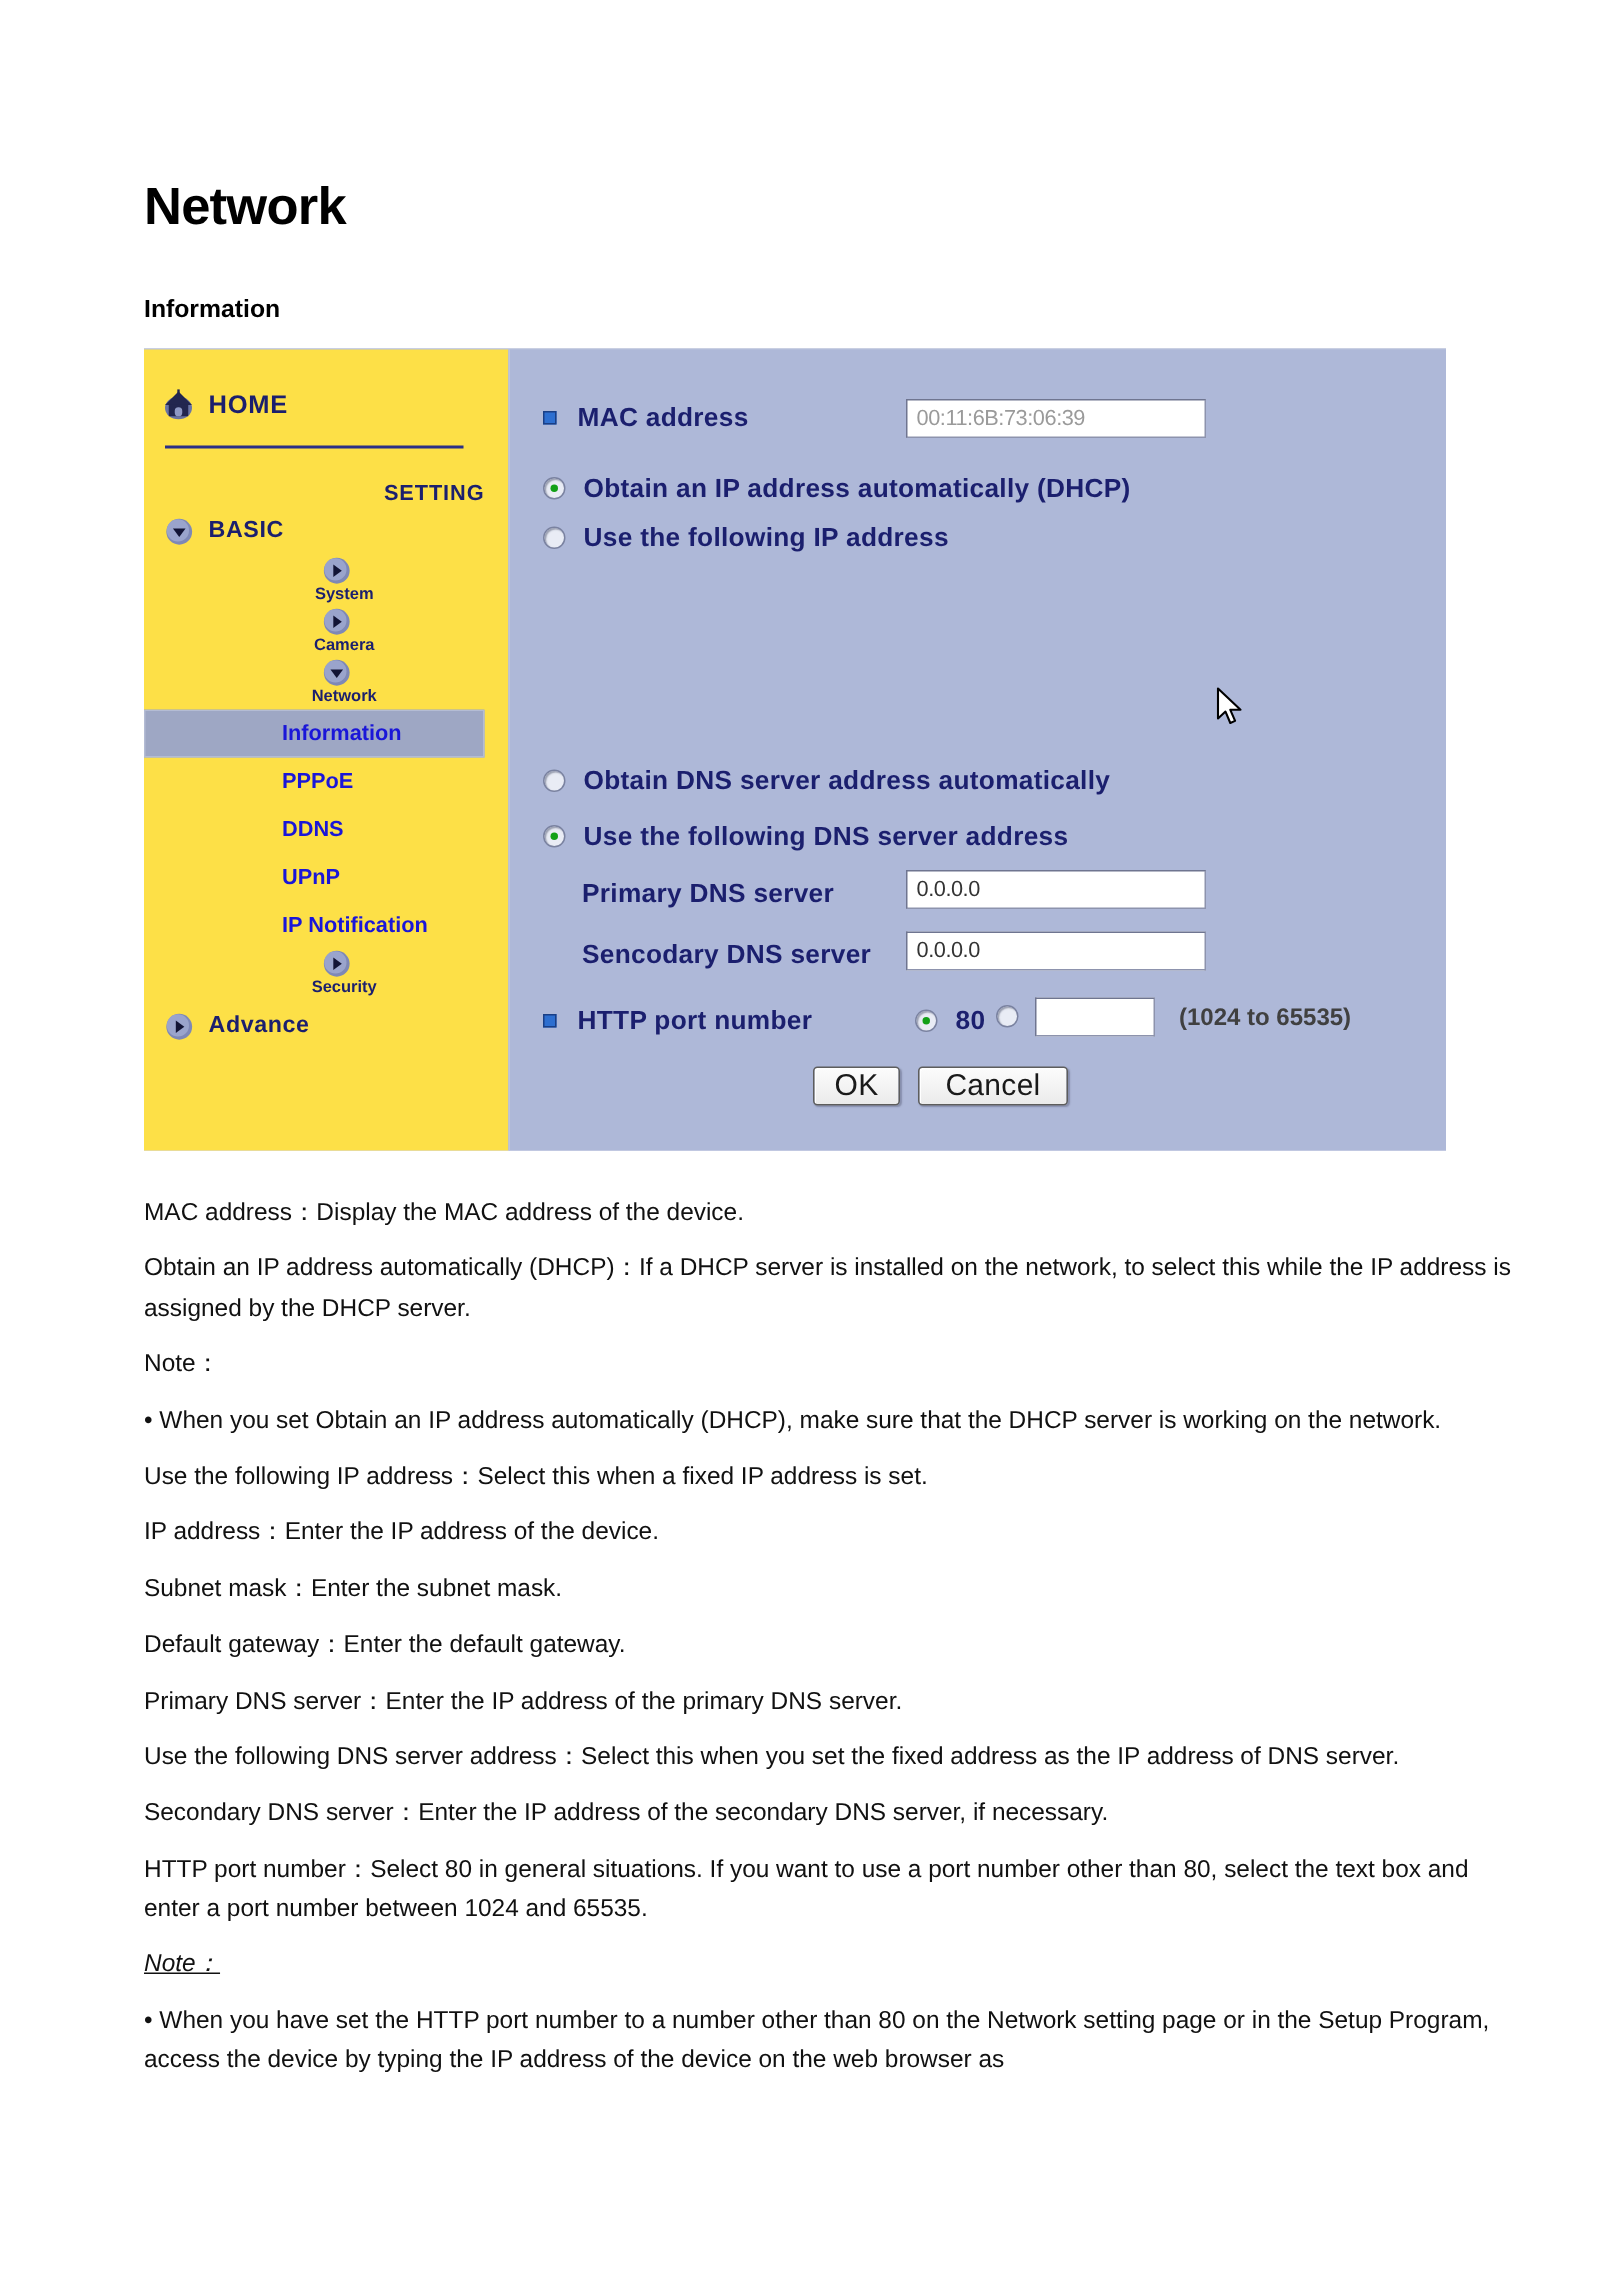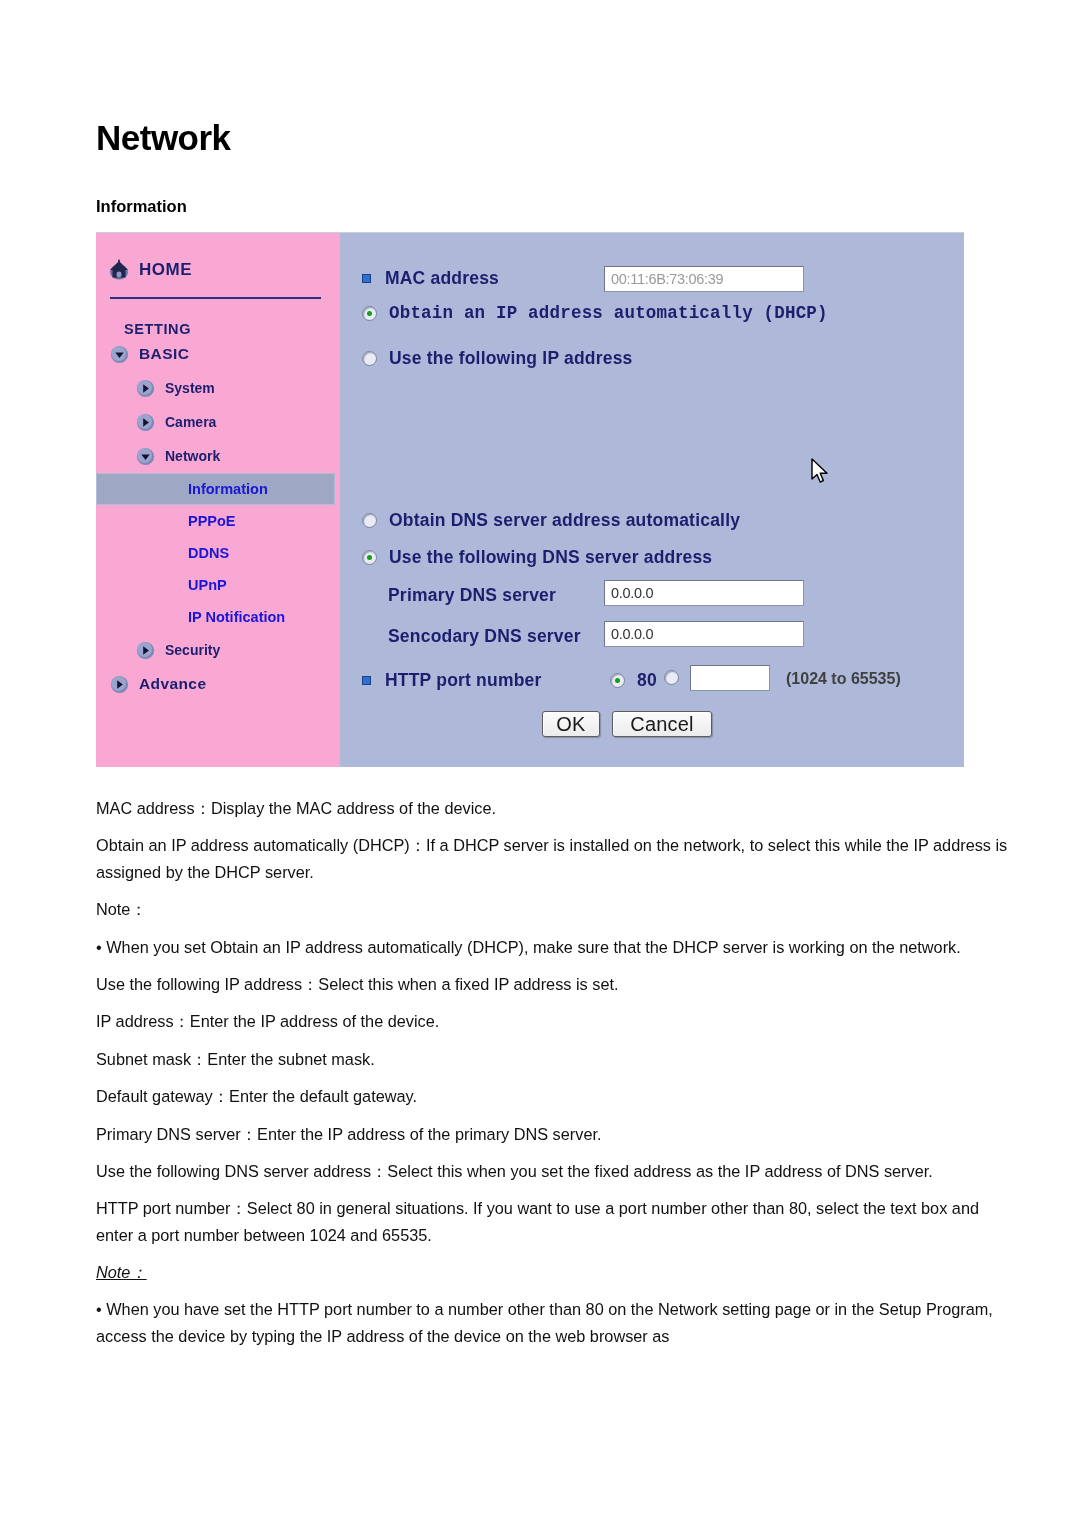--- a/index.html
+++ b/index.html
@@ -35,24 +35,25 @@
   .device-panel {
     width: 868px;
     height: 535px;
     background: #a9b4d6;
     display: flex;
     position: relative;
     border-top: 1px solid #c9cfe2;
   }
   .sidebar {
     width: 243px;
-    background: #f9a8d4;
-    padding: 22px 4px 0 0;
+    background: #fde047;
+    padding: 22px 16px 0 0;
     position: relative;
     flex: 0 0 243px;
+    text-align: right;
   }
   .main-pane {
     flex: 1;
     background: #aeb8d8;
     position: relative;
     border-left: 1px solid #bcc4df;
   }
 
   
   .home-row {
@@ -75,21 +76,21 @@
     letter-spacing: 0.6px;
     margin: 22px 0 0 28px;
   }
 
   .nav-row {
     display: flex; align-items: center;
     height: 34px;
     font-weight: bold; color: #1b1f6e;
   }
   .nav-row.lvl1 { padding-left: 14px; font-size: 15.5px; letter-spacing:0.4px; }
-  .nav-row.lvl2 { padding-left: 40px; font-size: 14px; }
+  .nav-row.lvl2 { padding-left: 40px; font-size: 11px; flex-direction: column; }
   .nav-row.lvl3 { padding-left: 92px; font-size: 14.5px; color: #1a16d8; height: 32px; }
   .nav-row.lvl3.selected { background: #9ea7c4; box-shadow: inset 0 0 0 1px #b4bcd4; }
   .nav-row.lvl3.selected .nav-label { color: #1a16d8; }
   .nav-row .bullet { margin-right: 10px; display:block; flex:0 0 auto;}
   .nav-label { white-space: nowrap; }
 
   
   .orb { width: 19px; height: 19px; display:block; }
 
   
@@ -279,21 +280,21 @@
     </div>
 
     <div class="main-pane">
 
       <div class="mp-row" style="left:22px; top:35px;">
         <span class="sq-bullet"></span>
         <span class="mp-label">MAC address</span>
       </div>
       <div class="txtfield readonly" style="position:absolute; left:264px; top:33px; width:200px;">00:11:6B:73:06:39</div>
 
-      <div class="mp-row" style="left:22px; top:70px;font-family:Liberation Mono, monospace;">
+      <div class="mp-row" style="left:22px; top:82px;">
         <span class="radio">
             <span class="dot"></span>
           </span>
         <span class="mp-label">Obtain an IP address automatically (DHCP)</span>
       </div>
 
       <div class="mp-row" style="left:22px; top:115px;">
         <span class="radio off"></span>
         <span class="mp-label">Use the following IP address</span>
       </div>
@@ -356,18 +357,19 @@
     <p>MAC address：Display the MAC address of the device.</p>
     <p>Obtain an IP address automatically (DHCP)：If a DHCP server is installed on the network, to select this while the IP address is assigned by the DHCP server.</p>
     <p>Note：</p>
     <p>• When you set Obtain an IP address automatically (DHCP), make sure that the DHCP server is working on the network.</p>
     <p>Use the following IP address：Select this when a fixed IP address is set.</p>
     <p>IP address：Enter the IP address of the device.</p>
     <p>Subnet mask：Enter the subnet mask.</p>
     <p>Default gateway：Enter the default gateway.</p>
     <p>Primary DNS server：Enter the IP address of the primary DNS server.</p>
     <p>Use the following DNS server address：Select this when you set the fixed address as the IP address of DNS server.</p>
+    <p>Secondary DNS server：Enter the IP address of the secondary DNS server, if necessary.</p>
     <p>HTTP port number：Select 80 in general situations. If you want to use a port number other than 80, select the text box and enter a port number between 1024 and 65535.</p>
     <p class="note-head">Note：</p>
     <p>• When you have set the HTTP port number to a number other than 80 on the Network setting page or in the Setup Program, access the device by typing the IP address of the device on the web browser as</p>
   </div>
 
 </div>
 
 </body></html>

